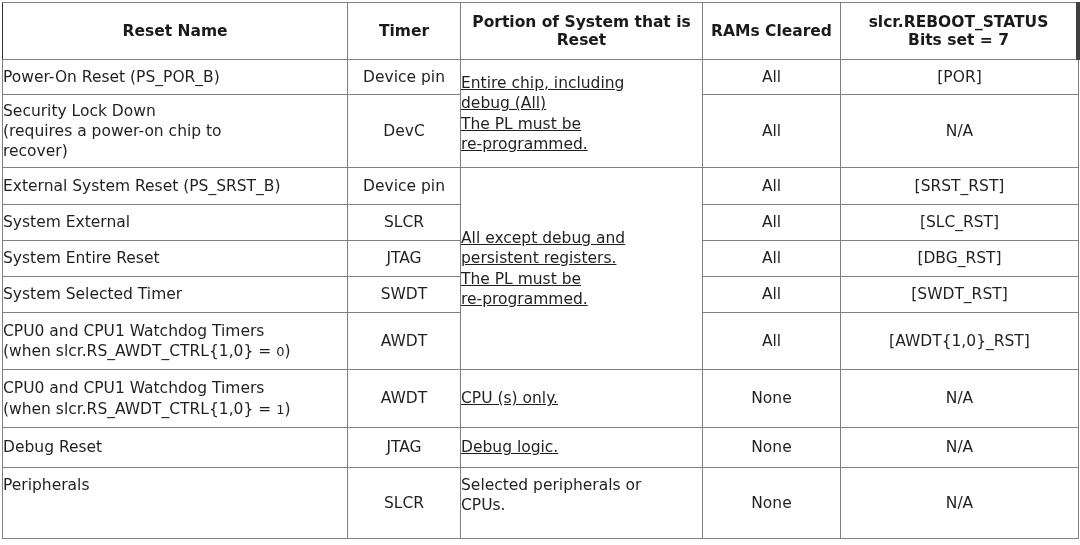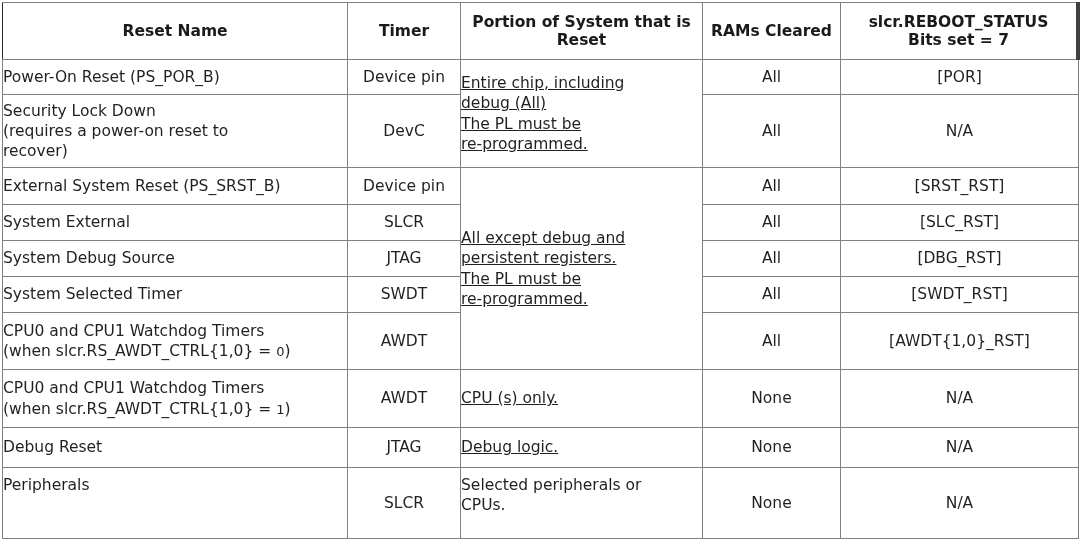--- a/index.html
+++ b/index.html
@@ -143,21 +143,21 @@
           <span class="nm-line">The PL must be</span>
           <span class="nm-line">re-programmed.</span>
         </td>
         <td class="center">All</td>
         <td class="center">[POR]</td>
       </tr>
 
       <tr class="row-seclock">
         <td class="left">
           <span class="nm-line">Security Lock Down</span>
-          <span class="nm-line">(requires a power-on reset to</span>
+          <span class="nm-line">(requires a power-on chip to</span>
           <span class="nm-line">recover)</span>
         </td>
         <td class="center">DevC</td>
         <td class="center">All</td>
         <td class="center">N/A</td>
       </tr>
 
       <tr class="row-srst">
         <td class="left">
           <span class="nm-line">External System Reset (PS_SRST_B)</span>
@@ -177,21 +177,21 @@
         <td class="left">
           <span class="nm-line">System External</span>
         </td>
         <td class="center">SLCR</td>
         <td class="center">All</td>
         <td class="center">[SLC_RST]</td>
       </tr>
 
       <tr class="row-sysdbg">
         <td class="left">
-          <span class="nm-line">System Debug Source</span>
+          <span class="nm-line">System Entire Reset</span>
         </td>
         <td class="center">JTAG</td>
         <td class="center">All</td>
         <td class="center">[DBG_RST]</td>
       </tr>
 
       <tr class="row-swdt">
         <td class="left">
           <span class="nm-line">System Selected Timer</span>
         </td>

